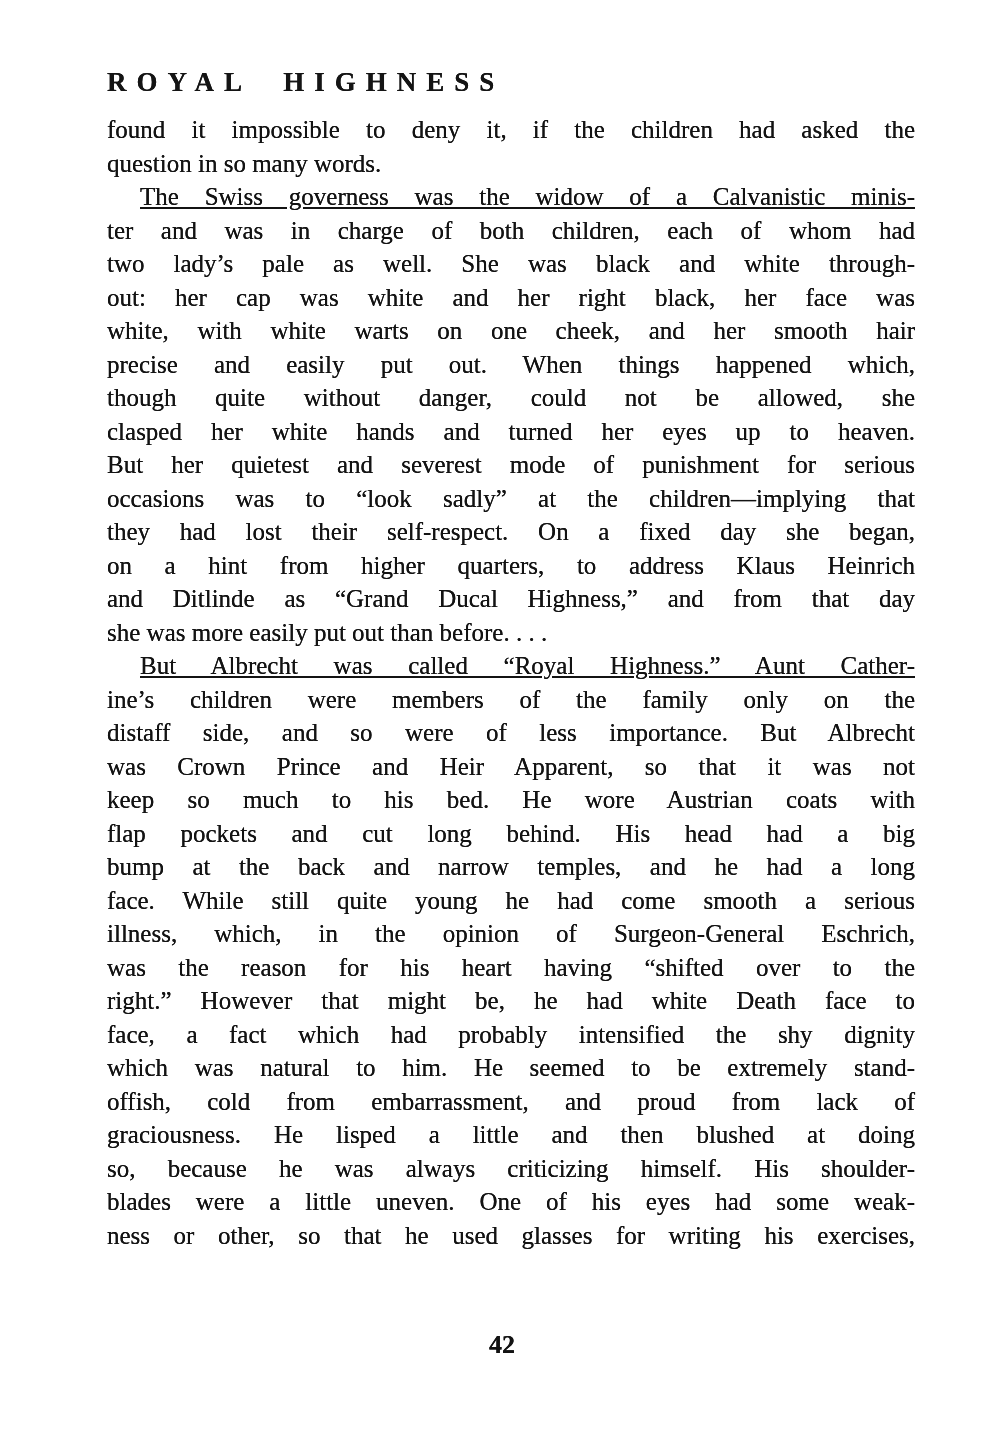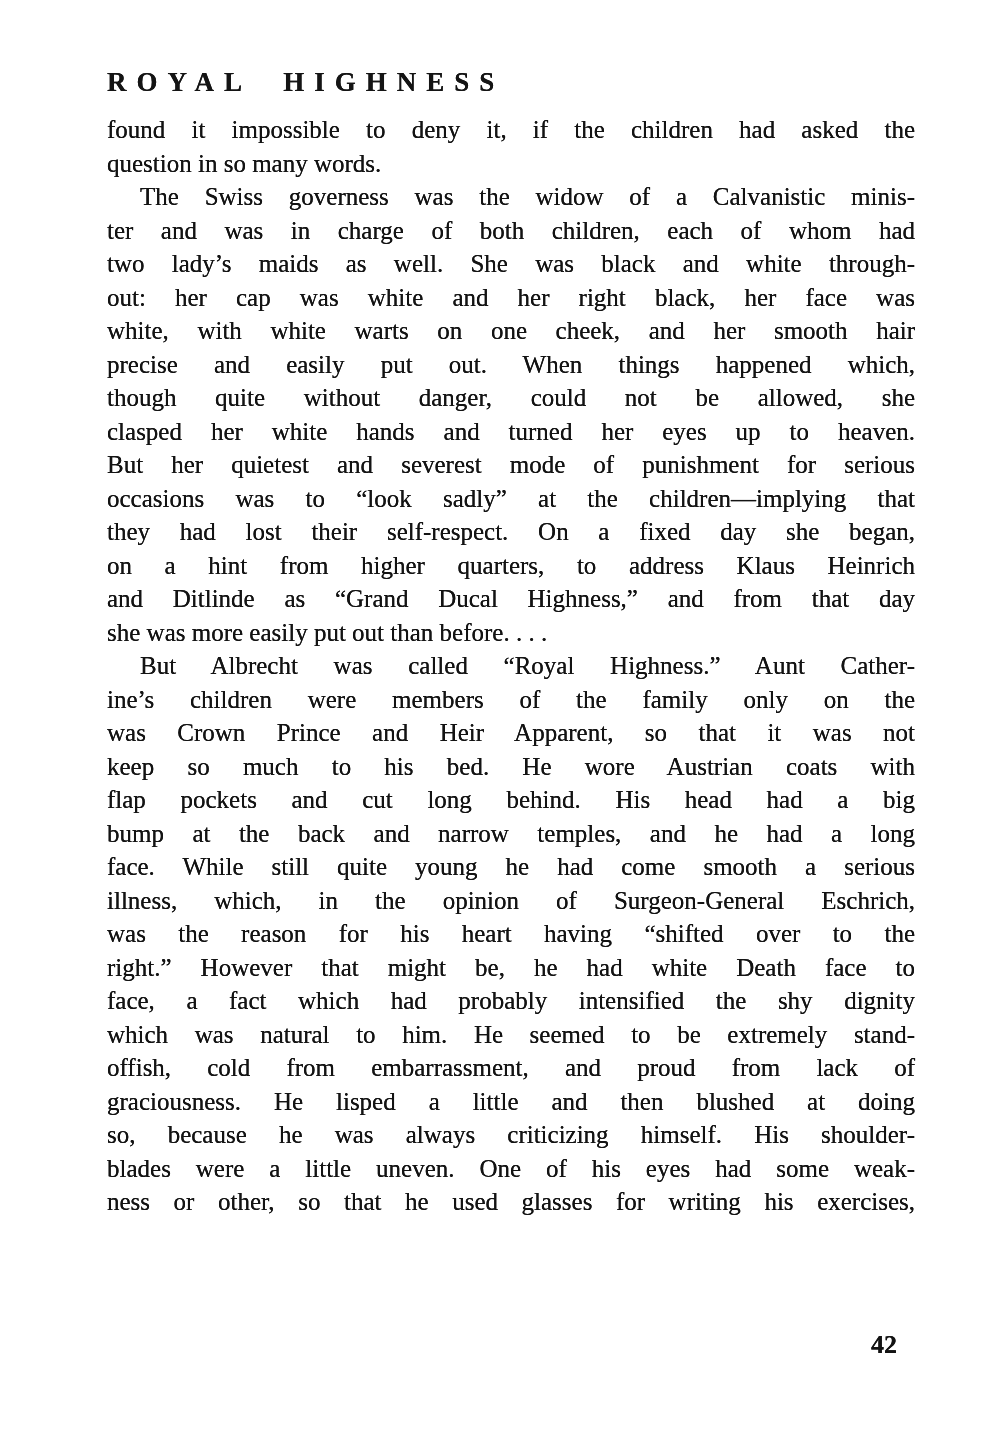--- a/index.html
+++ b/index.html
@@ -43,58 +43,60 @@
     text-align-last: left;
     height: 33.5px;
     overflow: visible;
     white-space: normal;
   }
   .line.fill {
     text-align-last: justify;
   }
   .line.indent {
     text-indent: 33px;
+    text-decoration: underline;
   }
   .page-number {
     position: absolute;
     left: 107px;
     top: 1330px;
     width: 790px;
-    text-align: right;
+    text-align: center;
     font-size: 26px;
     font-weight: bold;
     color: #131313;
     text-shadow: 0 0 0.4px currentColor;
   }
 </style>
 </head>
 <body>
 
 <div class="page">
   <div class="running-header">ROYAL HIGHNESS</div>
 
   <div class="text-block">
       <div class="line fill">found it impossible to deny it, if the children had asked the</div>
       <div class="line">question in so many words.</div>
       <div class="line indent fill">The Swiss governess was the widow of a Calvanistic minis-</div>
       <div class="line fill">ter and was in charge of both children, each of whom had</div>
-      <div class="line fill">two lady’s maids as well.  She was black and white through-</div>
+      <div class="line fill">two lady’s pale as well.  She was black and white through-</div>
       <div class="line fill">out: her cap was white and her right black, her face was</div>
       <div class="line fill">white, with white warts on one cheek, and her smooth hair</div>
       <div class="line fill">precise and easily put out.  When things happened which,</div>
       <div class="line fill">though quite without danger, could not be allowed, she</div>
       <div class="line fill">clasped her white hands and turned her eyes up to heaven.</div>
       <div class="line fill">But her quietest and severest mode of punishment for serious</div>
       <div class="line fill">occasions was to “look sadly” at the children—implying that</div>
       <div class="line fill">they had lost their self-respect.  On a fixed day she began,</div>
       <div class="line fill">on a hint from higher quarters, to address Klaus Heinrich</div>
       <div class="line fill">and Ditlinde as “Grand Ducal Highness,” and from that day</div>
       <div class="line">she was more easily put out than before. . . .</div>
       <div class="line indent fill">But Albrecht was called “Royal Highness.”  Aunt Cather-</div>
       <div class="line fill">ine’s children were members of the family only on the</div>
+      <div class="line fill">distaff side, and so were of less importance.  But Albrecht</div>
       <div class="line fill">was Crown Prince and Heir Apparent, so that it was not</div>
       <div class="line fill">keep so much to his bed.  He wore Austrian coats with</div>
       <div class="line fill">flap pockets and cut long behind.  His head had a big</div>
       <div class="line fill">bump at the back and narrow temples, and he had a long</div>
       <div class="line fill">face.  While still quite young he had come smooth a serious</div>
       <div class="line fill">illness, which, in the opinion of Surgeon-General Eschrich,</div>
       <div class="line fill">was the reason for his heart having “shifted over to the</div>
       <div class="line fill">right.”  However that might be, he had white Death face to</div>
       <div class="line fill">face, a fact which had probably intensified the shy dignity</div>
       <div class="line fill">which was natural to him.  He seemed to be extremely stand-</div>

